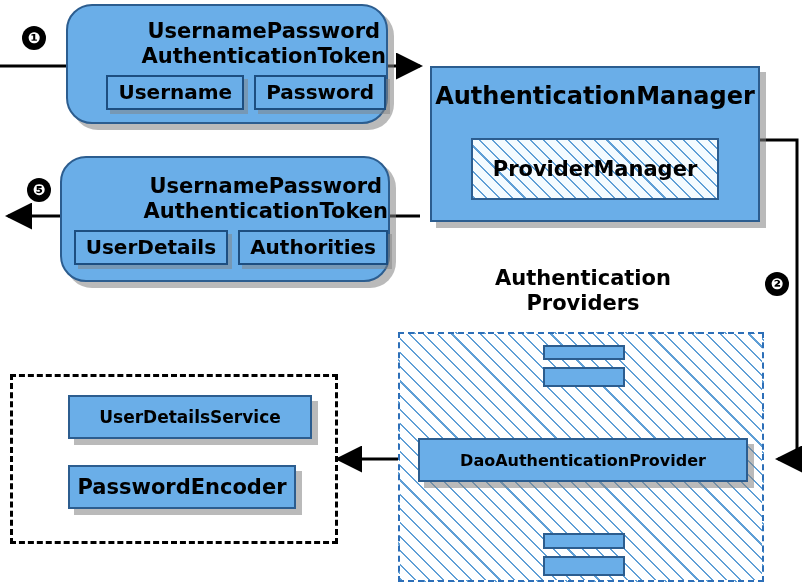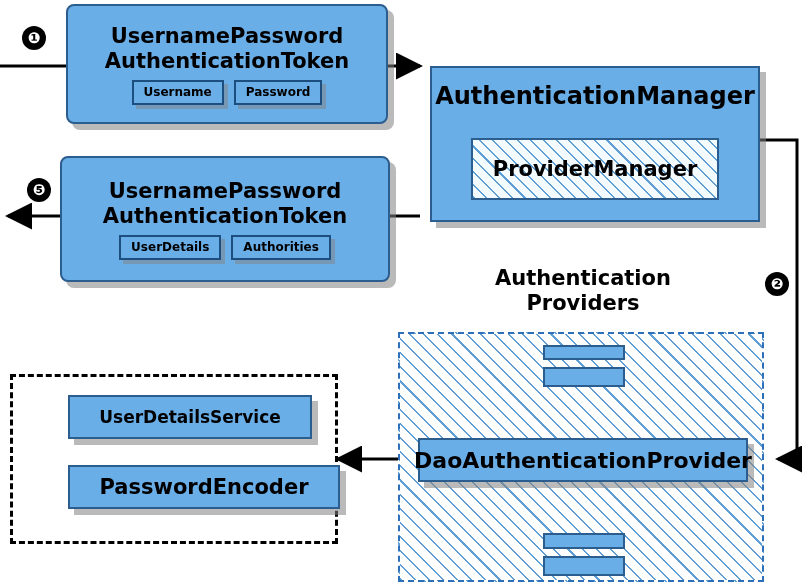--- a/index.html
+++ b/index.html
@@ -24,40 +24,40 @@
     box-sizing: border-box;
     color: #000;
     font-weight: bold;
     text-align: center;
     display: flex;
     align-items: center;
     justify-content: center;
     flex-direction: column;
     box-shadow: 6px 6px 0 rgba(130,130,130,0.55);
   }
-  .rounded { border-radius: 8px; }
+  .rounded { border-radius: 26px; align-items: flex-end; }
 
   .token-title {
     font-size: 21px;
     line-height: 25px;
     white-space: pre-line;
     text-align: center;
     color: #000;
     font-weight: bold;
   }
   .inner-row {
     display: flex;
     gap: 10px;
     margin-top: 6px;
   }
   .inner-chip {
     background: #6aaee8;
     border: 2px solid #1d4e80;
     padding: 3px 10px 4px 10px;
-    font-size: 12px;
+    font-size: 20px;
     font-weight: bold;
     color: #000;
     box-shadow: 4px 4px 0 rgba(130,130,130,0.5);
     white-space: nowrap;
   }
 
   
   .bullet {
     width: 24px;
     height: 24px;
@@ -164,29 +164,29 @@
 
   <div class="abs label-plain" style="left:468px; top:266px; width:230px;">Authentication
 Providers</div>
 
   <div class="abs hatch-region" style="left:398px; top:332px; width:366px; height:250px;"></div>
 
   <div class="abs" style="left:543px; top:345px; width:82px; height:15px; background:#6aaee8; border:2px solid #2c5d8f; box-sizing:border-box;"></div>
   <div class="abs" style="left:543px; top:367px; width:82px; height:20px; background:#6aaee8; border:2px solid #2c5d8f; box-sizing:border-box;"></div>
 
   <div class="abs blue-box" style="left:418px; top:438px; width:330px; height:44px;">
-    <span style="font-size:22px; font-weight:bold;">DaoAuthenticationProvider</span>
+    <span style="font-size:16px; font-weight:bold;">DaoAuthenticationProvider</span>
   </div>
 
   <div class="abs" style="left:543px; top:533px; width:82px; height:16px; background:#6aaee8; border:2px solid #2c5d8f; box-sizing:border-box;"></div>
   <div class="abs" style="left:543px; top:556px; width:82px; height:20px; background:#6aaee8; border:2px solid #2c5d8f; box-sizing:border-box;"></div>
 
   <div class="abs dashed-black" style="left:10px; top:374px; width:328px; height:170px;"></div>
 
   <div class="abs blue-box" style="left:68px; top:395px; width:244px; height:44px;">
     <span style="font-size:17px; font-weight:bold;">UserDetailsService</span>
   </div>
 
-  <div class="abs blue-box" style="left:68px; top:465px; width:272px; height:44px;">
+  <div class="abs blue-box" style="left:68px; top:465px; width:228px; height:44px;">
     <span style="font-size:21px; font-weight:bold;">PasswordEncoder</span>
   </div>
 
 </div>
 
 </body></html>

